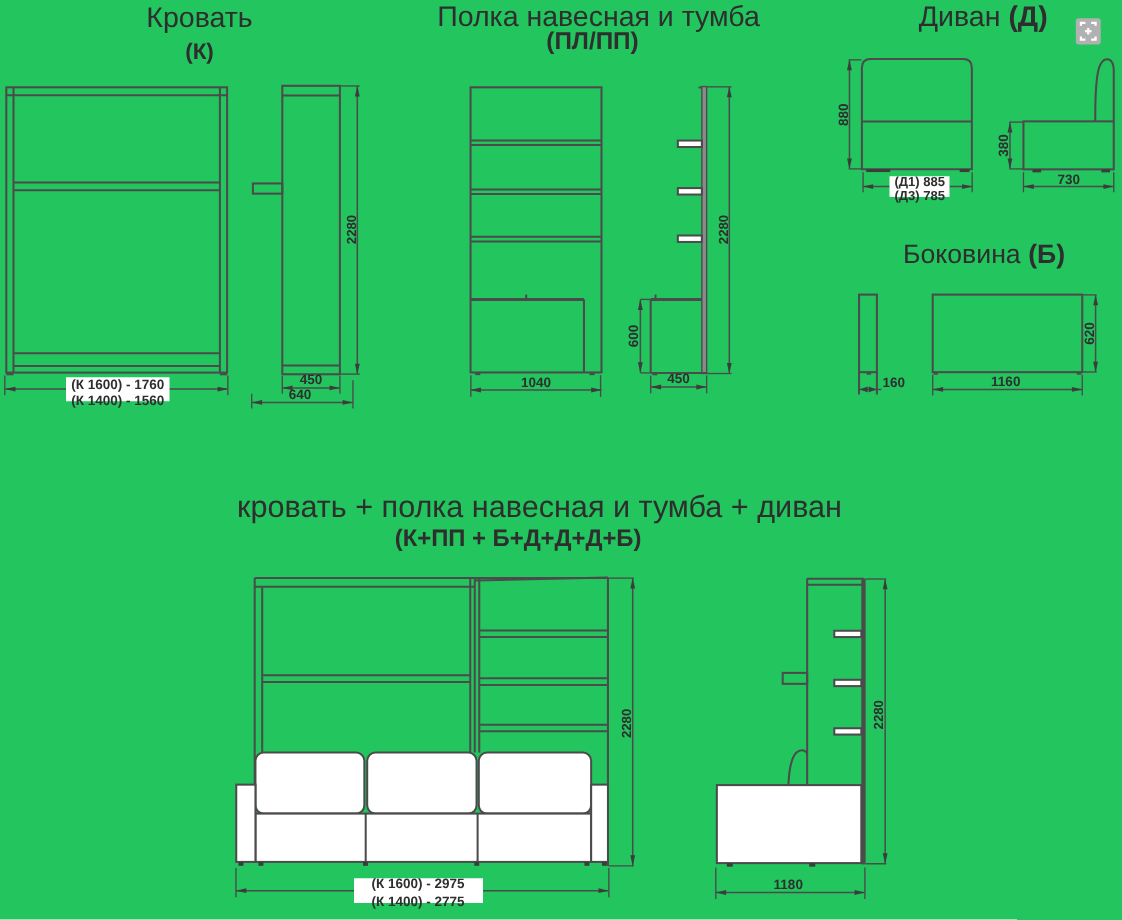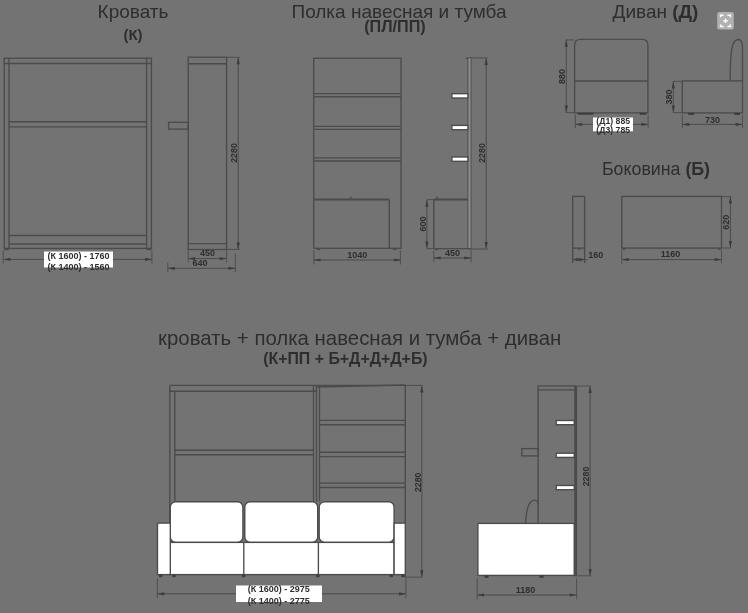--- a/index.html
+++ b/index.html
@@ -1,16 +1,16 @@
 <!DOCTYPE html>
 <html><head>
 <meta charset="utf-8">
 <style>
 html,body{margin:0;padding:0;background:#ffffff;}
-#canvas{position:relative;width:748px;height:613px;background:#737373;overflow:hidden;}
+#canvas{position:relative;width:748px;height:613px;background:#22c55e;overflow:hidden;}
 svg{position:absolute;top:0;left:0;}
 text{font-family:"Liberation Sans", sans-serif;fill:#2e2e2e;}
 .dim{font-weight:bold;font-size:9px;letter-spacing:0;}
 .ttl{font-size:19px;}
 .sub{font-size:15px;font-weight:bold;}
 </style>
 </head>
 <body>
 <div id="canvas">
 <svg width="748" height="613" viewBox="0 0 748 613">

